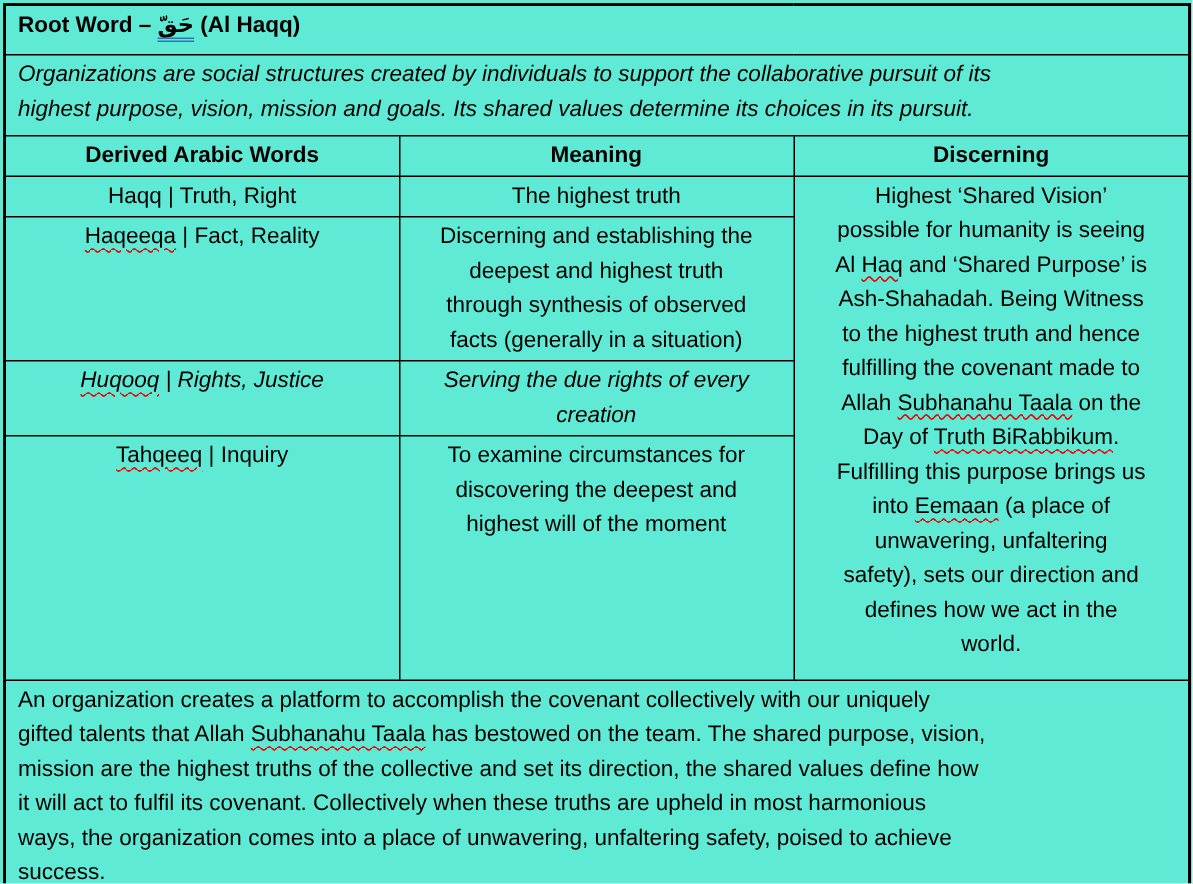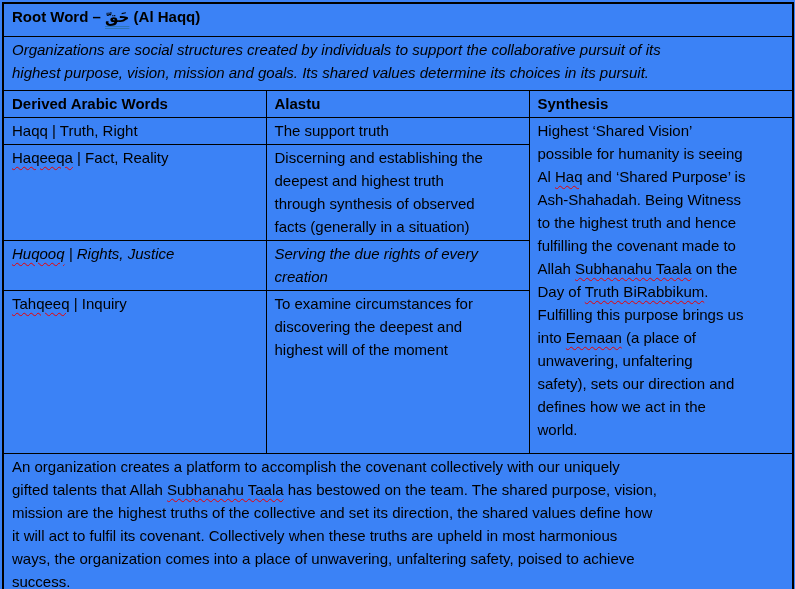--- a/index.html
+++ b/index.html
@@ -8,21 +8,21 @@
     background: #ffffff;
     width: 795px;
     height: 589px;
     font-family: "Liberation Sans", "DejaVu Sans", sans-serif;
     color: #000000;
   }
   .page {
     position: relative;
     width: 795px;
     height: 589px;
-    background: #3b82f6;
+    background: #5eead4;
     overflow: hidden;
   }
   table.doc-table {
     position: absolute;
     left: 2px;
     top: 2px;
     width: 790px;
     border-collapse: collapse;
     table-layout: fixed;
     border: 2px solid #000000;
@@ -53,26 +53,27 @@
     white-space: normal;
   }
   td.intro-cell {
     font-style: italic;
     font-size: 15.5px;
     line-height: 24px;
     padding-top: 4px;
   }
   td.head-cell {
     font-weight: bold;
+    text-align: center;
     font-size: 15.5px;
     line-height: 23px;
     padding-top: 2px;
     white-space: normal;
   }
-  td.word-cell, td.meaning-cell, td.synth-cell { padding-top: 2px; }
+  td.word-cell, td.meaning-cell, td.synth-cell { padding-top: 2px; text-align: center; }
   td.footer-cell { padding-top: 5px; padding-right: 6px; }
 
   
   .spell {
     text-decoration-line: underline;
     text-decoration-style: wavy;
     text-decoration-color: #ee0000;
     text-decoration-thickness: 1px;
     text-underline-offset: 3px;
   }
@@ -101,27 +102,27 @@
       <td colspan="3" class="title-cell"><span>Root Word –  </span><span class="grammar">حَقّ</span><span> (Al Haqq)</span></td>
     </tr>
 
     <tr class="r-intro">
       <td colspan="3" class="intro-cell">Organizations are social structures created by individuals to support the collaborative pursuit of its
 highest purpose, vision, mission and goals. Its shared values determine its choices in its pursuit.</td>
     </tr>
 
     <tr class="r-head">
       <td class="head-cell">Derived Arabic Words</td>
-      <td class="head-cell">Alastu</td>
-      <td class="head-cell">Synthesis</td>
+      <td class="head-cell">Meaning</td>
+      <td class="head-cell">Discerning</td>
     </tr>
 
     <tr class="r-haqq">
       <td class="word-cell"><span>Haqq | Truth, Right</span></td>
-      <td class="meaning-cell">The support truth</td>
+      <td class="meaning-cell">The highest truth</td>
       <td class="synth-cell" rowspan="4"><span>Highest ‘Shared Vision’
 possible for humanity is seeing
 Al </span><span class="spell">Haq</span><span> and ‘Shared Purpose’ is
 Ash-Shahadah. Being Witness
 to the highest truth and hence
 fulfilling the covenant made to
 Allah </span><span class="spell">Subhanahu Taala</span><span> on the
 Day of </span><span class="spell">Truth BiRabbikum</span><span>.
 Fulfilling this purpose brings us
 into </span><span class="spell">Eemaan</span><span> (a place of

